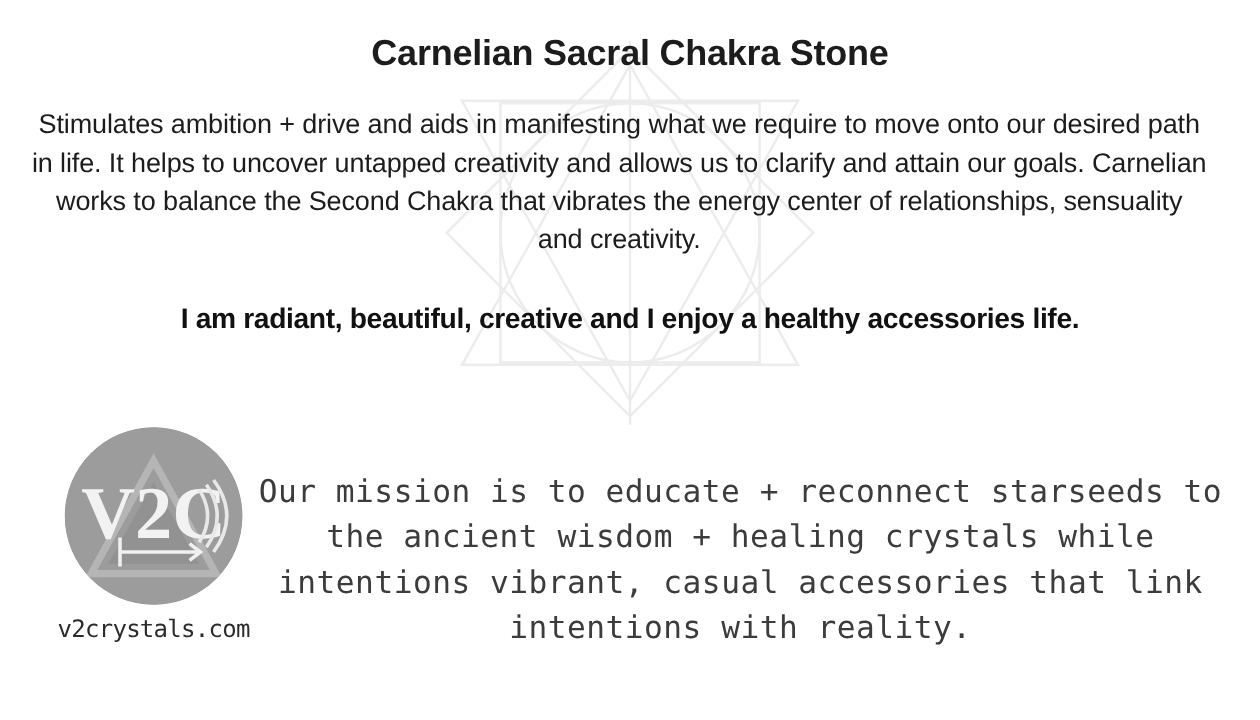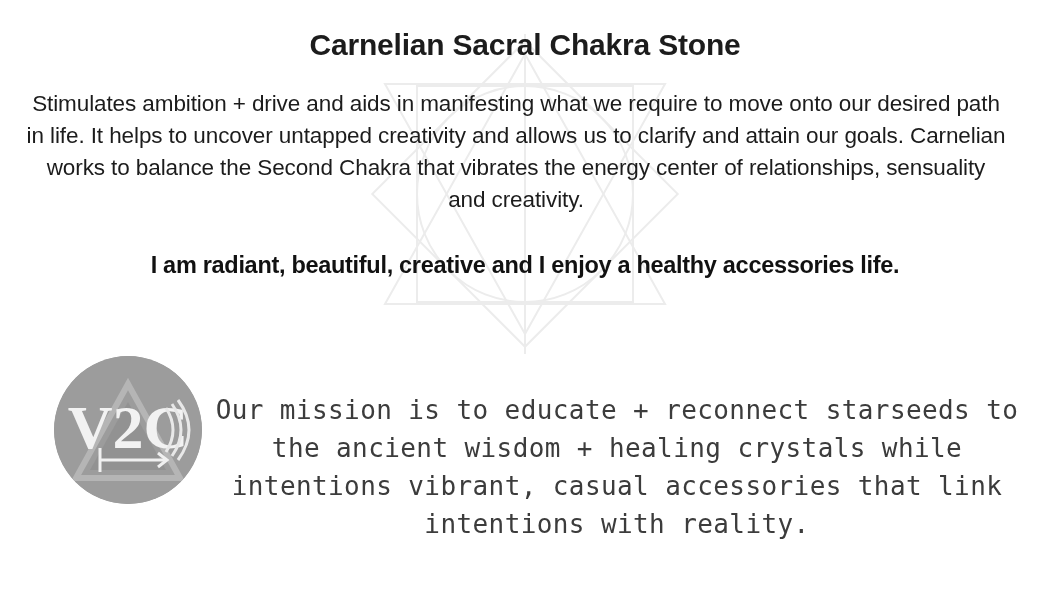--- a/index.html
+++ b/index.html
@@ -156,18 +156,19 @@
             <path d="M118 48 q18 26 0 52"></path>
             <path d="M124 44 q22 30 0 60"></path>
           </g>
           <g stroke="#f0f0f0" stroke-width="3" fill="none">
             <line x1="46" y1="104" x2="112" y2="104"></line>
             <polyline points="104,97 113,104 104,111"></polyline>
             <line x1="46" y1="92" x2="46" y2="116"></line>
           </g>
         </svg>
       </div>
+      <div class="site">v2crystals.com</div>
     </div>
 
     <p class="mission">Our mission is to educate + reconnect starseeds to the ancient wisdom + healing crystals while intentions vibrant, casual accessories that link intentions with reality.</p>
   </div>
 
 </div>
 
 </body></html>

